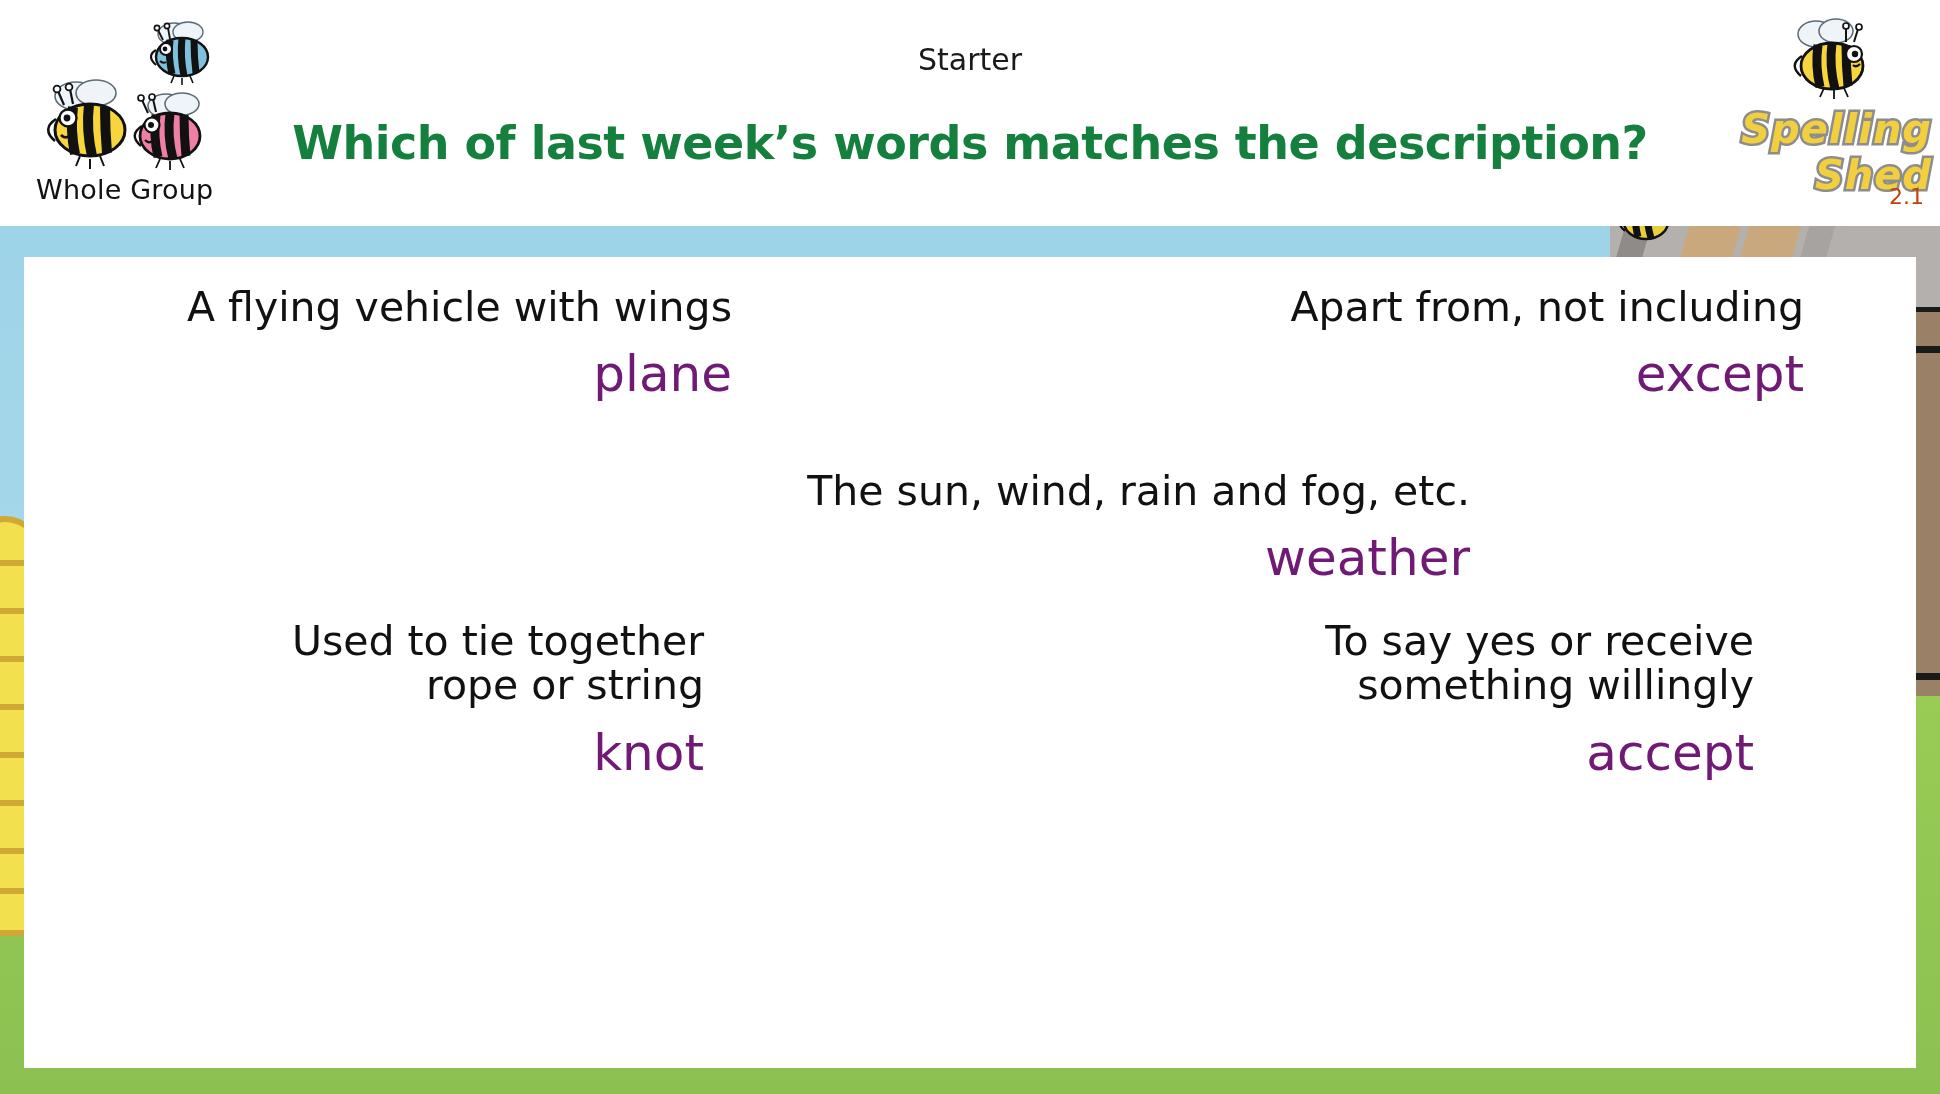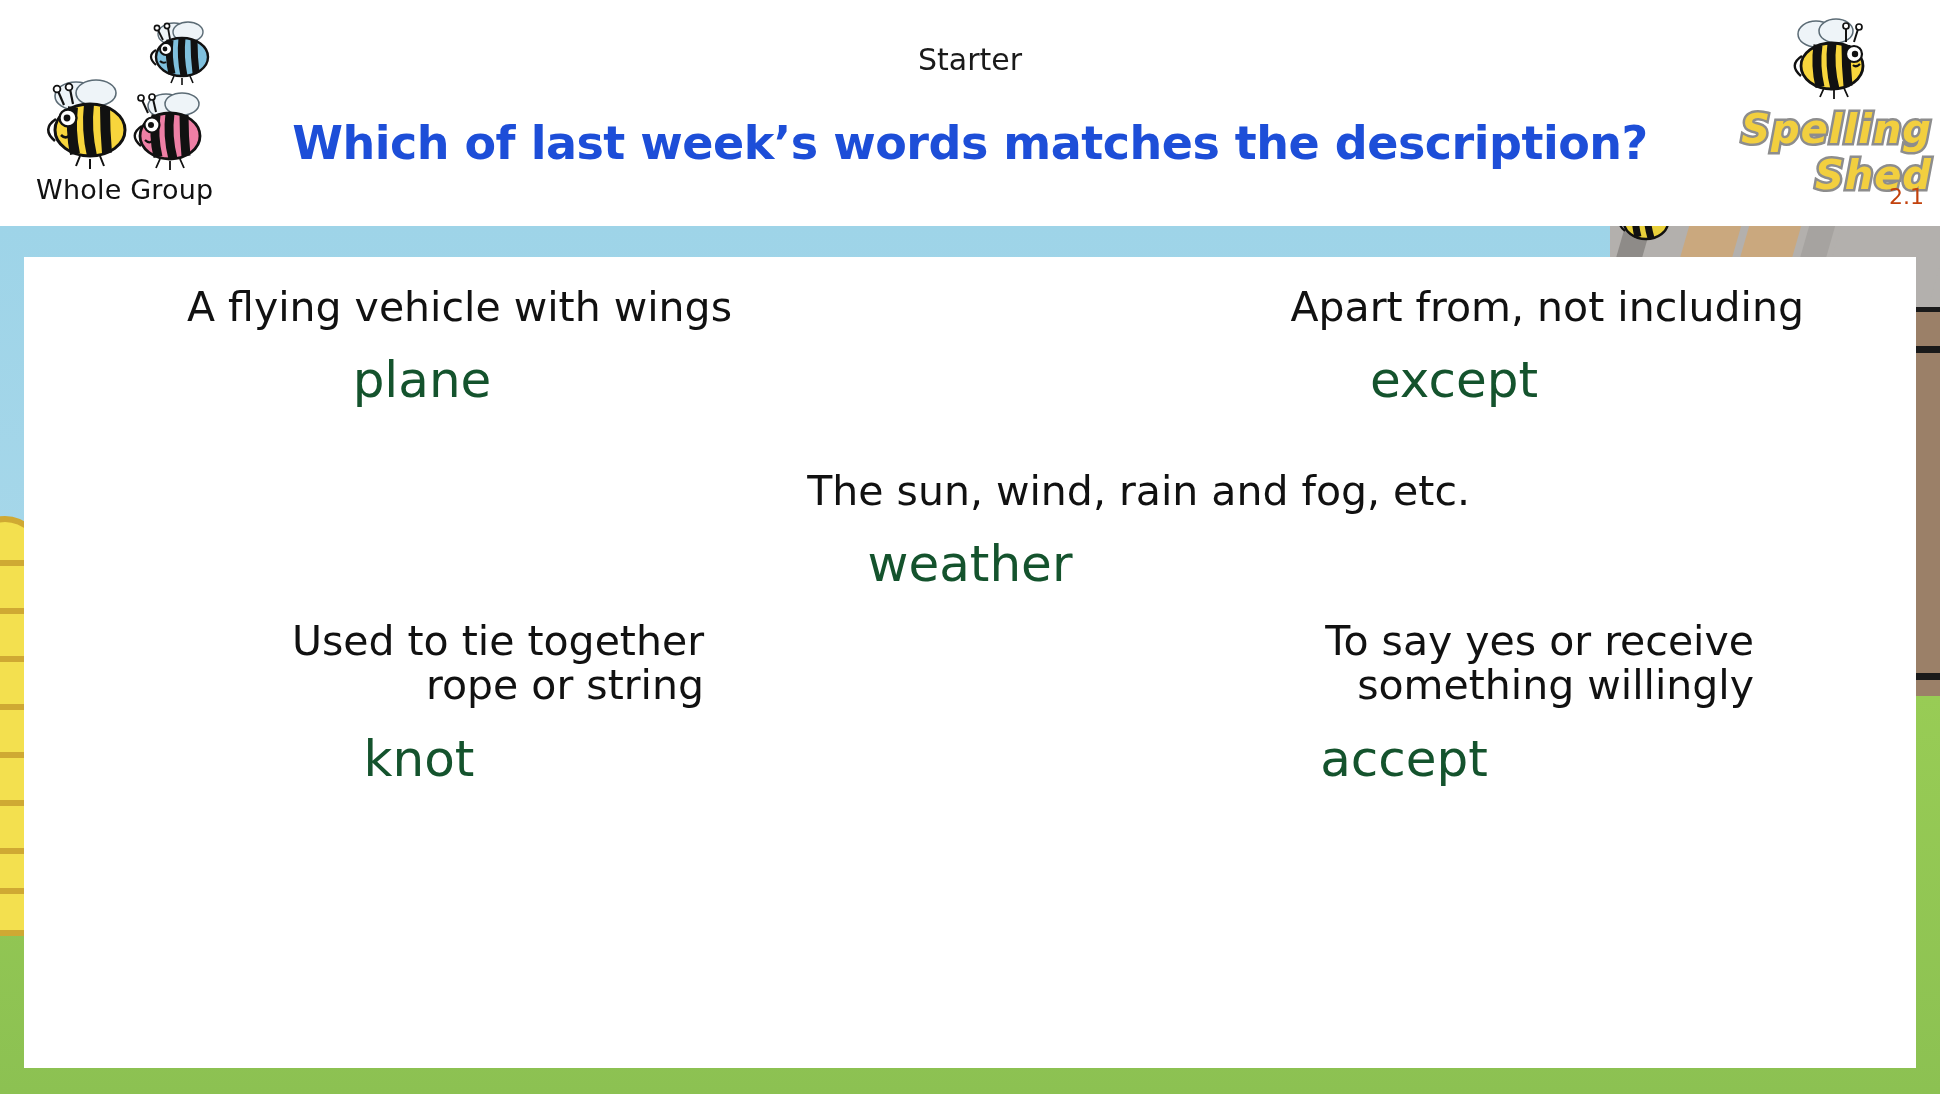--- a/index.html
+++ b/index.html
@@ -29,21 +29,21 @@
   .bee{ position:absolute; }
   .bee svg{ display:block; overflow:visible; }
 
   
   .title-starter{
     position:absolute; left:0; top:42px; width:1940px; text-align:center;
     font-size:30px; color:#1a1a1a;
   }
   .title-question{
     position:absolute; left:0; top:116px; width:1940px; text-align:center;
-    font-size:46px; font-weight:bold; color:#1d4ed8;
+    font-size:46px; font-weight:bold; color:#15803d;
     letter-spacing:-0.5px;
   }
 
   
   .logo-wrap{
     position:absolute; right:8px; top:14px; width:300px; height:170px;
   }
   .logo-bee{ position:absolute; right:54px; top:0px; }
   .logo-text{
     position:absolute; right:0px; top:92px; width:300px; text-align:right;
@@ -118,22 +118,23 @@
   .qrow{
     position:absolute; width:100%;
   }
   .qcol{ position:absolute; text-align:center; }
   .desc{
     font-size:41px; color:#111; line-height:1.08;
     font-family:"DejaVu Sans", sans-serif;
     text-align:right;
   }
   .answer{
-    font-size:50px; color:#14532d; margin-top:22px;
-    font-family:"DejaVu Sans", sans-serif;
+    font-size:50px; color:#701a75; margin-top:16px;
+    font-family:"DejaVu Sans", sans-serif;
+    text-align:right;
   }
 
   
   .r1{ top:28px; }
   .r1 .left { left:88px;  width:620px; }
   .r1 .right{ left:1080px; width:700px; }
   
   .r2{ top:212px; }
   .r2 .mid{ left:446px; width:1000px; }
   

